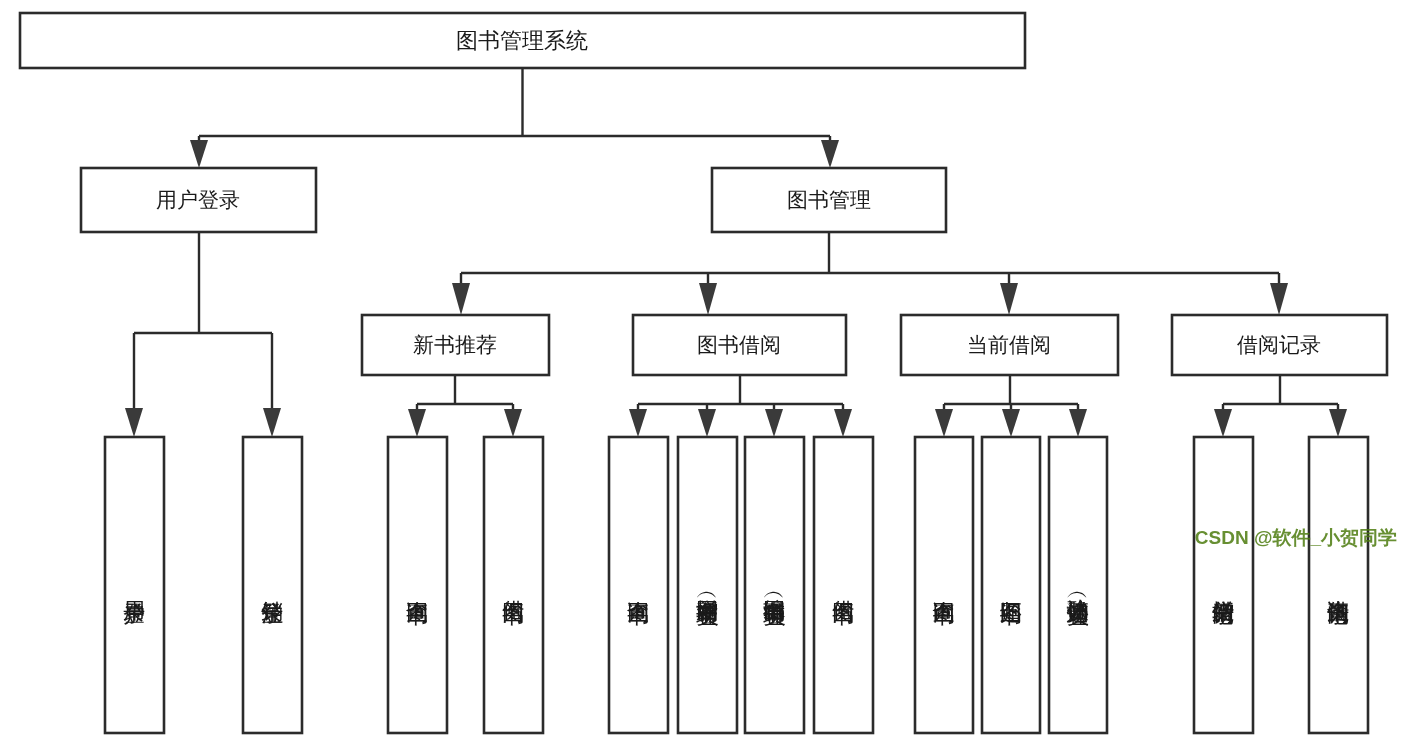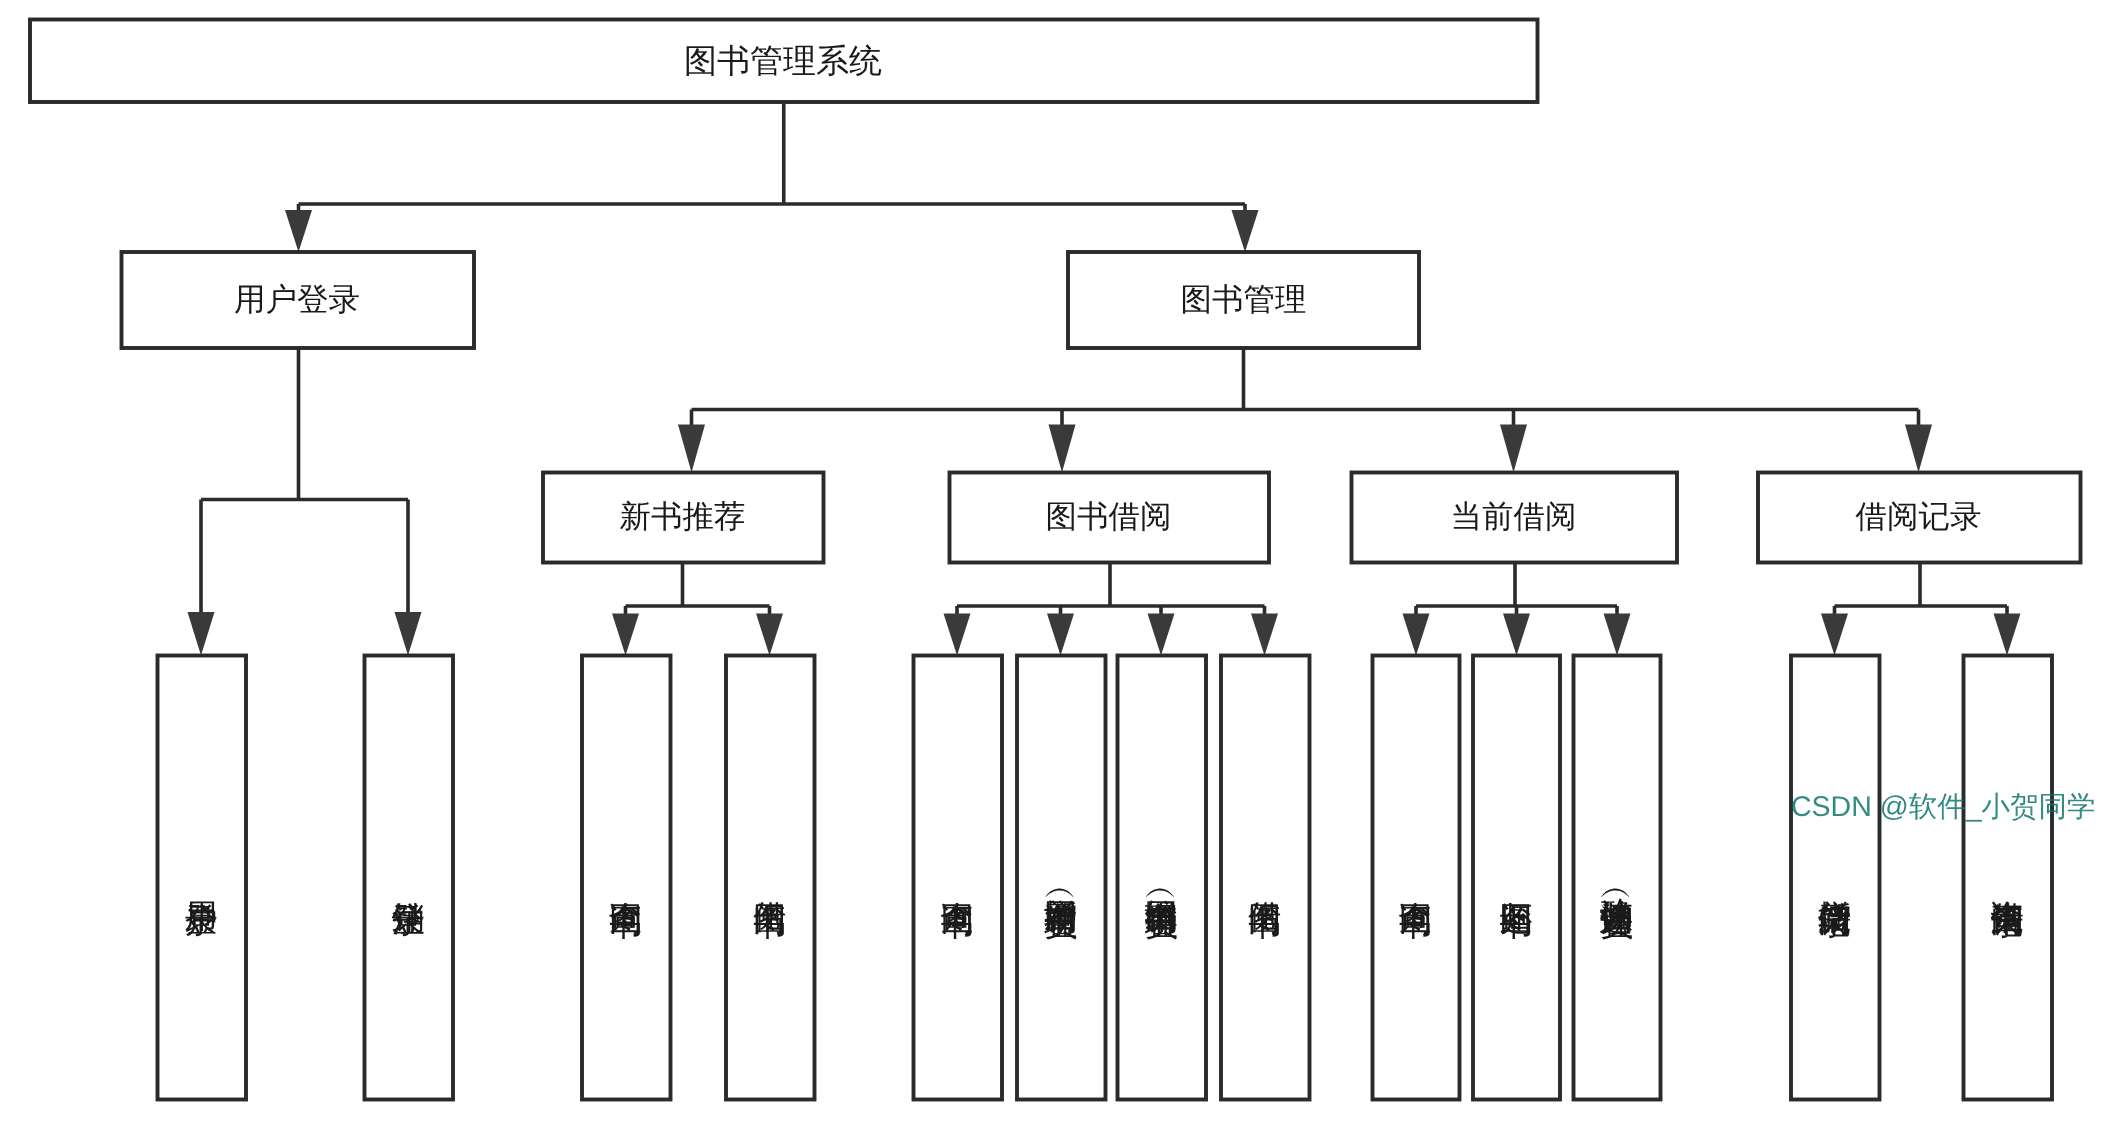--- a/index.html
+++ b/index.html
@@ -66,23 +66,24 @@
     text-align: center;
     pointer-events: none;
     white-space: nowrap;
   }
   .watermark {
     position: absolute;
     right: 8px;
     bottom: 4px;
     font-family: "Liberation Sans", "DejaVu Sans", sans-serif;
     font-size: 19px;
-    color: #0f766e;
+    color: #4d7c0f;
     opacity: 0.85;
     white-space: nowrap;
+    font-weight: bold;
   }
 </style>
 </head>
 <body>
 
 <div id="diagram-root">
 
   <svg id="flow" viewBox="0 0 1405 747">
 
     <g>

